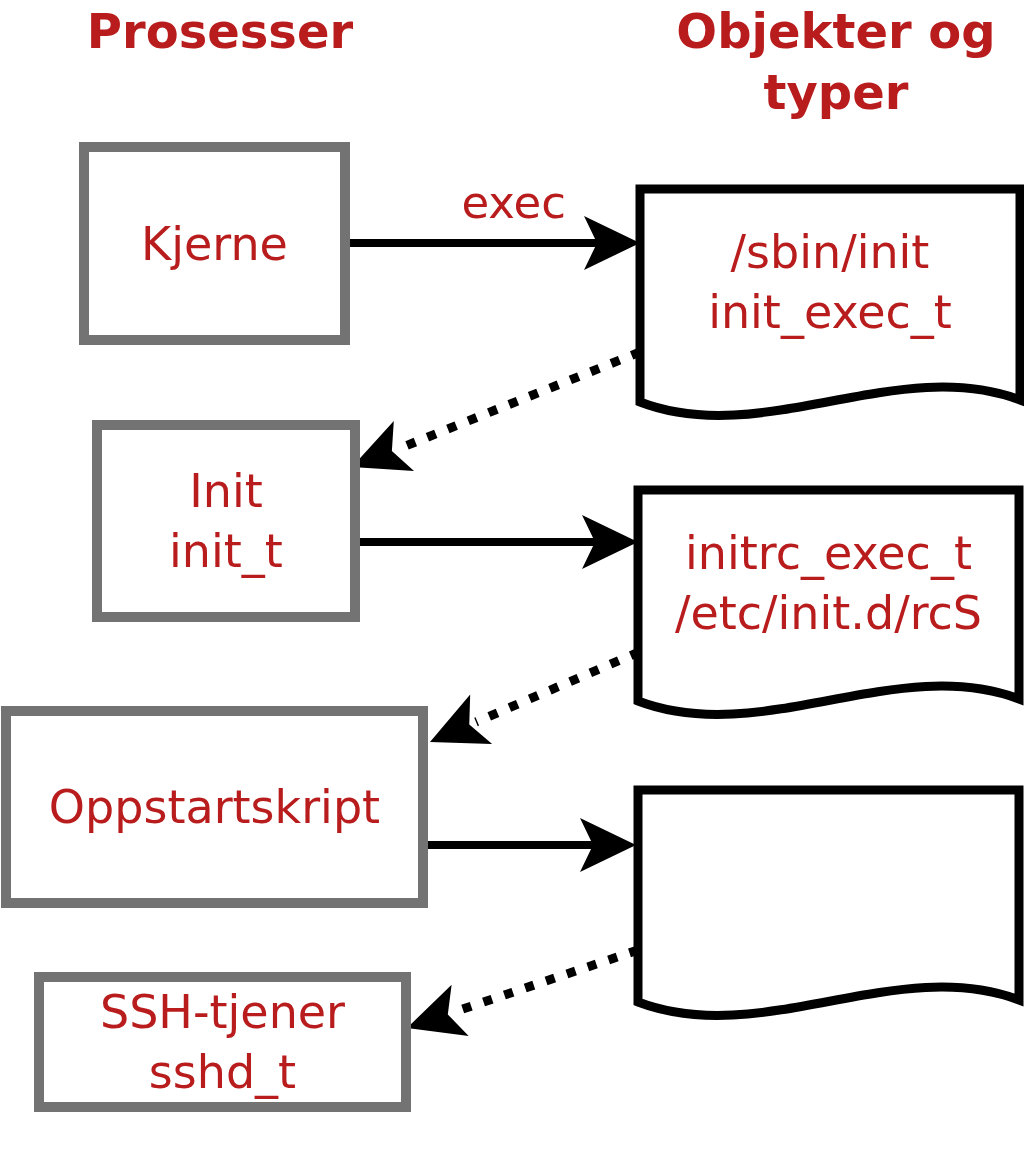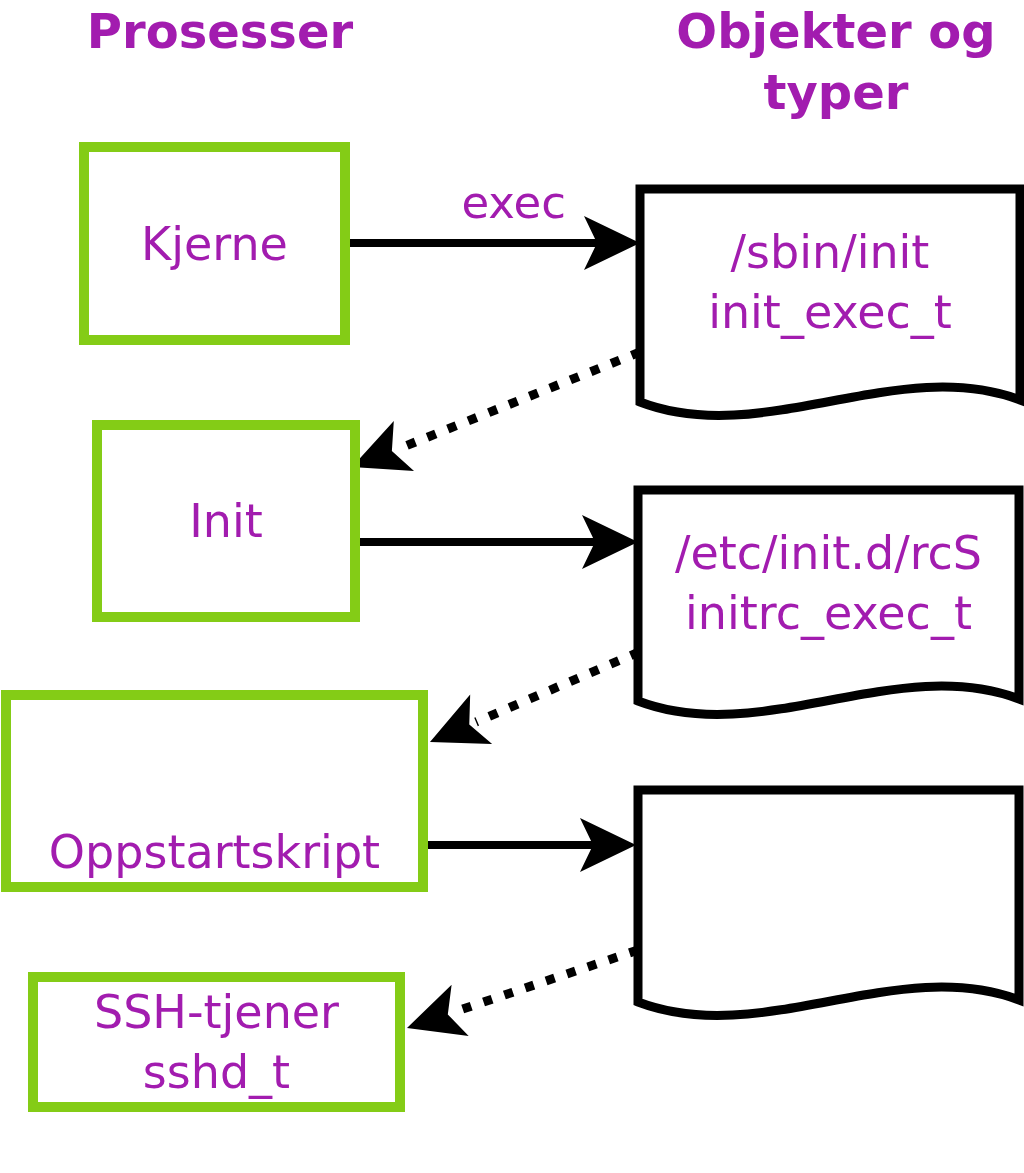--- a/index.html
+++ b/index.html
@@ -5,21 +5,21 @@
   html, body {
     margin: 0;
     padding: 0;
     background: #ffffff;
   }
   .canvas {
     position: relative;
     width: 1024px;
     height: 1173px;
     background: #ffffff;
-    color: #a21caf;
+    color: #b91c1c;
     font-family: "DejaVu Sans", sans-serif;
     overflow: hidden;
   }
   .layer-svg {
     position: absolute;
     left: 0;
     top: 0;
   }
   .col-header {
     position: absolute;
@@ -28,35 +28,35 @@
     font-weight: bold;
     font-size: 48px;
     line-height: 61px;
     white-space: nowrap;
   }
   .col-header.left  { left: 20px;  top: 1px; }
   .col-header.right { left: 636px; top: 1px; }
   .pbox {
     position: absolute;
     box-sizing: border-box;
-    border: 10px solid #84cc16;
+    border: 10px solid #737373;
     background: #ffffff;
     display: flex;
     flex-direction: column;
     align-items: center;
     justify-content: center;
     text-align: center;
     font-size: 46px;
     line-height: 60px;
     white-space: nowrap;
   }
   .pbox.kernel { left: 79px;  top: 142px; width: 271px; height: 203px; }
   .pbox.init   { left: 80px;  top: 420px; width: 268px; height: 202px; margin-left: 12px; }
-  .pbox.initrc { left: 1px;   top: 690px; width: 427px; height: 202px; justify-content: flex-end; }
-  .pbox.sshd   { left: 28px;  top: 972px; width: 377px; height: 140px; text-align: center; }
+  .pbox.initrc { left: 1px;   top: 706px; width: 427px; height: 202px; }
+  .pbox.sshd   { left: 34px;  top: 972px; width: 377px; height: 140px; text-align: center; }
   .dtext {
     position: absolute;
     display: flex;
     flex-direction: column;
     align-items: center;
     justify-content: center;
     text-align: center;
     font-size: 46px;
     line-height: 60px;
     white-space: nowrap;
@@ -139,33 +139,34 @@
   <div class="col-header right">
     <div>Objekter og</div>
     <div>typer</div>
   </div>
 
   <div class="pbox kernel">
     <div>Kjerne</div>
   </div>
   <div class="pbox init">
     <div>Init</div>
+    <div>init_t</div>
   </div>
   <div class="pbox initrc">
     <div>Oppstartskript</div>
   </div>
   <div class="pbox sshd">
     <div>SSH-tjener</div>
     <div>sshd_t</div>
   </div>
 
   <div class="dtext d1">
     <div>/sbin/init</div>
     <div>init_exec_t</div>
   </div>
   <div class="dtext d2">
+    <div>initrc_exec_t</div>
     <div>/etc/init.d/rcS</div>
-    <div>initrc_exec_t</div>
   </div>
 
   <div class="edge-label">exec</div>
 
 </div>
 
 </body></html>

